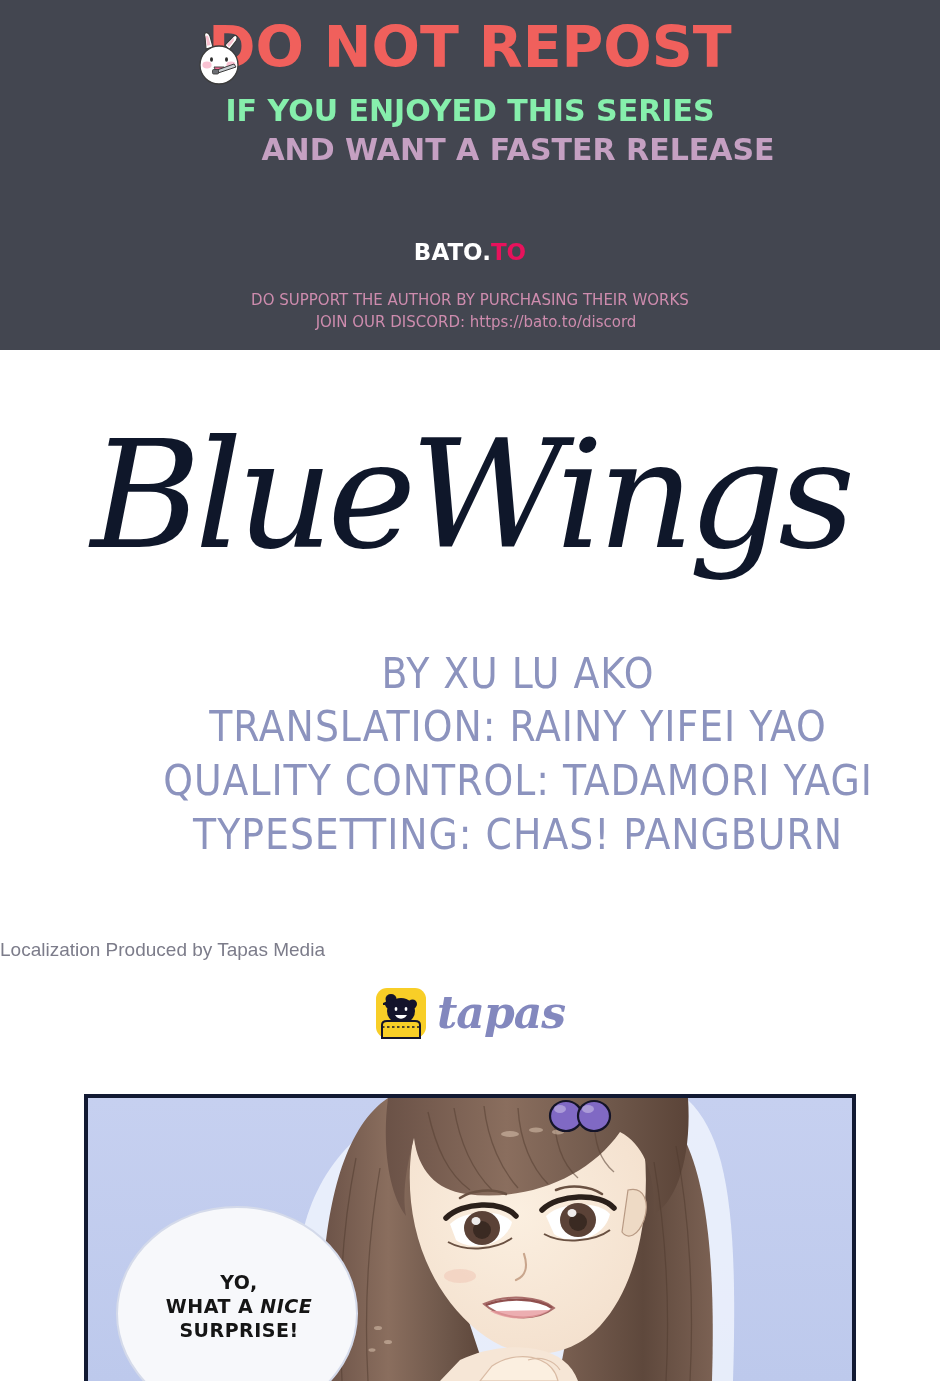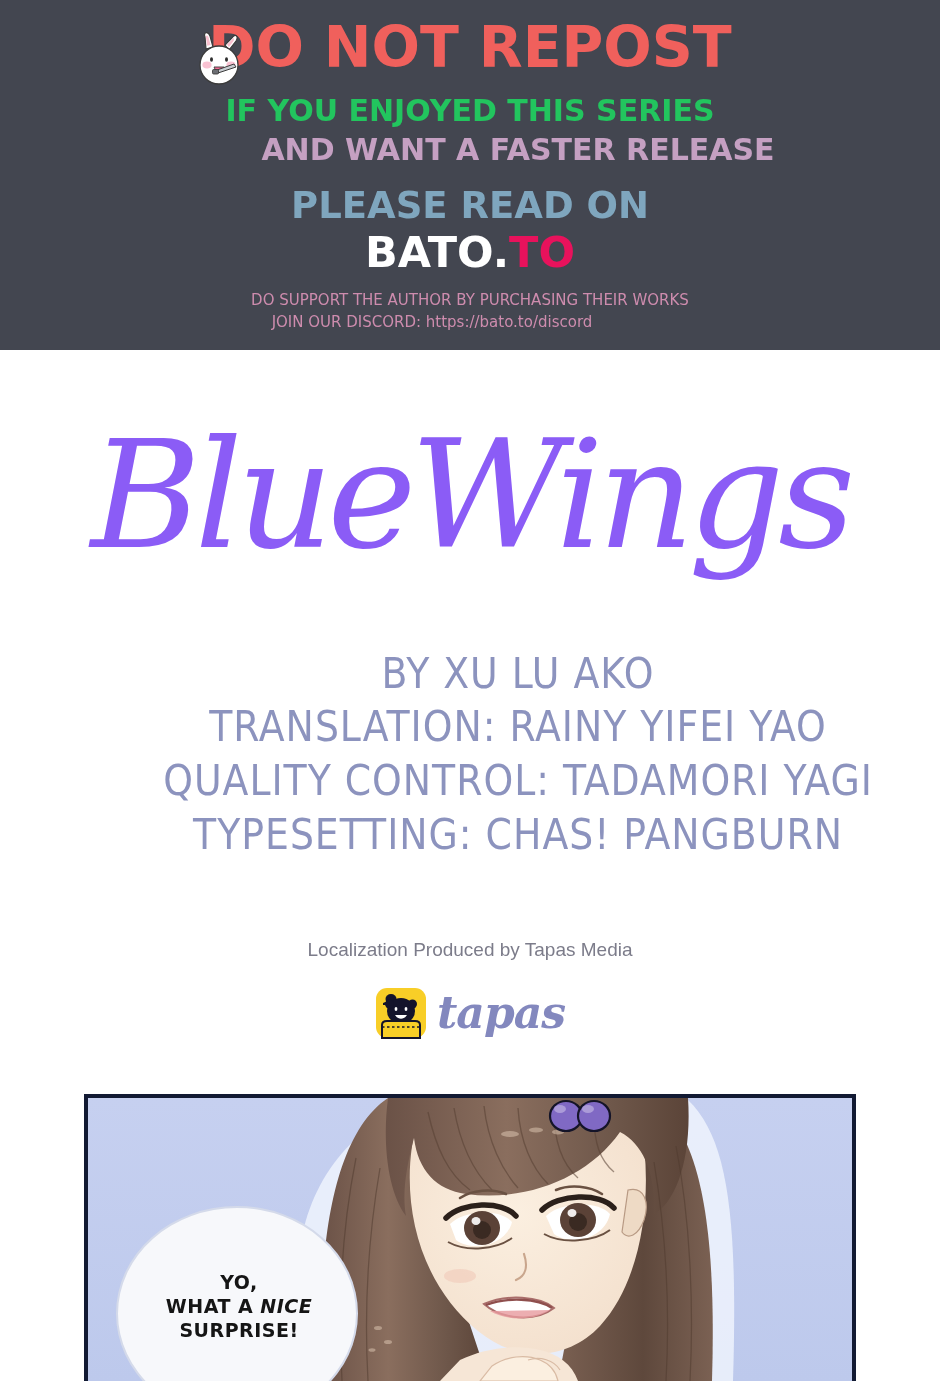--- a/index.html
+++ b/index.html
@@ -62,21 +62,21 @@
 
   .banner-line2 {
     position: absolute;
     left: 0;
     top: 92px;
     width: 940px;
     text-align: center;
     font-family: "DejaVu Sans", sans-serif;
     font-weight: 700;
     font-size: 30px;
-    color: #22c55e;
+    color: #86efac;
     line-height: 37px;
     white-space: nowrap;
   }
   .banner-line3 {
     position: absolute;
     left: 0;
     top: 131px;
     width: 940px;
     text-align: center;
     font-family: "DejaVu Sans", sans-serif;
@@ -101,21 +101,21 @@
     white-space: nowrap;
   }
   .banner-brand {
     position: absolute;
     left: 0;
     top: 231px;
     width: 940px;
     text-align: center;
     font-family: "DejaVu Sans", sans-serif;
     font-weight: 700;
-    font-size: 43px;
+    font-size: 23px;
     line-height: 42px;
     white-space: nowrap;
   }
   .brand-white { color: #FFFFFF; }
   .brand-pink  { color: #E8125C; }
 
   .banner-line6 {
     position: absolute;
     left: 0;
     top: 290px;
@@ -133,36 +133,37 @@
     left: 0;
     top: 312px;
     width: 864px;
     text-align: center;
     font-family: "DejaVu Sans", sans-serif;
     font-size: 15px;
     font-weight: 400;
     color: #CE8CAE;
     line-height: 20px;
     white-space: nowrap;
+    padding-left: 44px;
   }
 
   
   .title-wrap {
     position: absolute;
     left: 0;
     top: 370px;
     width: 940px;
     height: 290px;
     text-align: center;
   }
   .series-title {
     font-family: "DejaVu Serif", serif;
     font-style: italic;
     font-size: 150px;
-    color: #8b5cf6;
+    color: #0f172a;
     line-height: 250px;
     letter-spacing: -6px;
     white-space: nowrap;
     font-weight: 400;
   }
 
   
   .credits {
     position: absolute;
     left: 0;
@@ -185,21 +186,21 @@
     font-size: 42px;
     line-height: 54px;
   }
 
   
   .localization {
     position: absolute;
     left: 0;
     top: 938px;
     width: 940px;
-    text-align: center;
+    text-align: left;
     font-family: "Liberation Sans", sans-serif;
     font-size: 19px;
     color: #7C7C8A;
     line-height: 24px;
     white-space: nowrap;
   }
   .tapas-logo-row {
     position: absolute;
     left: 0;
     top: 984px;
@@ -298,21 +299,20 @@
       <ellipse cx="30.5" cy="28.5" rx="1.5" ry="2.2" fill="#2F2F2F"></ellipse>
 
       <path d="M18 36 C20 42 26 42 28 36 Z" fill="#F06A93" stroke="#3B3B3B" stroke-width="0.9"></path>
 
       <path d="M21 39 L38 33 L40 36 L22 42 Z" fill="#C9CDD2" stroke="#3B3B3B" stroke-width="1"></path>
       <rect x="16.5" y="38.5" width="6" height="4.5" rx="1.2" fill="#6D6F74" stroke="#3B3B3B" stroke-width="0.9"></rect>
     </svg>
 
     <div class="banner-line2">IF YOU ENJOYED THIS SERIES</div>
     <div class="banner-line3">AND WANT A FASTER RELEASE</div>
-    <div class="banner-line4">PLEASE READ ON</div>
 
     <div class="banner-brand">
       <span class="brand-white">BATO</span><span class="brand-white">.</span><span class="brand-pink">TO</span>
     </div>
 
     <div class="banner-line6">DO SUPPORT THE AUTHOR BY PURCHASING THEIR WORKS</div>
     <div class="banner-line7">JOIN OUR DISCORD: https://bato.to/discord</div>
   </div>
 
   <div class="title-wrap">

